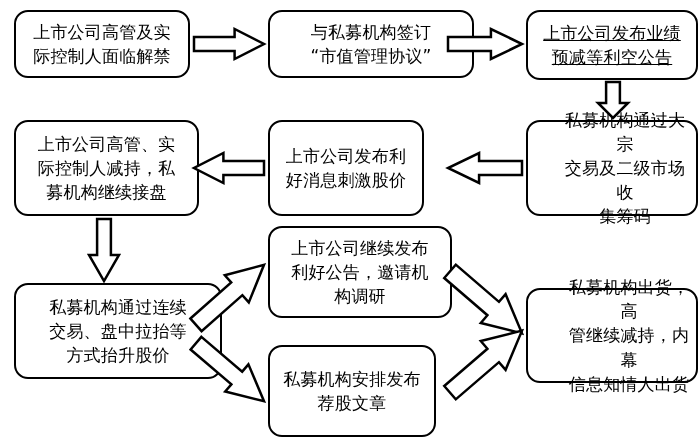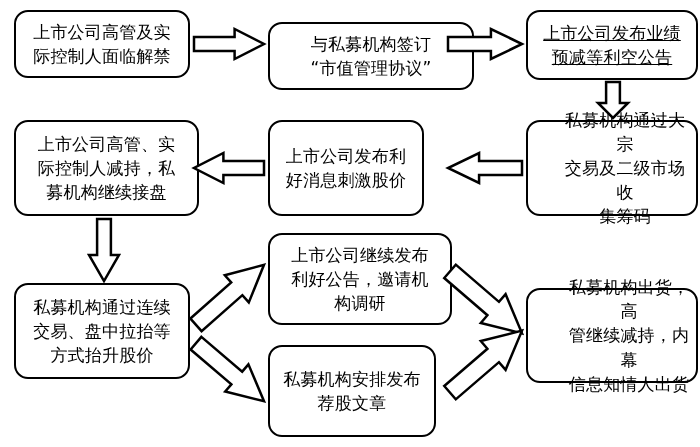--- a/index.html
+++ b/index.html
@@ -46,36 +46,36 @@
     display: block;
     overflow: visible;
   }
 </style>
 </head>
 <body>
 
 <div id="canvas">
     <div class="node" style="left: 8px; top: 10px; width: 176px; height: 68px;"><span class="node-label">上市公司高管及实
 际控制人面临解禁</span></div>
-    <div class="node" style="left: 262px; top: 22px; width: 206px; height: 68px;"><span class="node-label">与私募机构签订
+    <div class="node" style="left: 262px; top: 10px; width: 206px; height: 68px;"><span class="node-label">与私募机构签订
 “市值管理协议”</span></div>
     <div class="node" style="left: 520px; top: 10px; width: 172px; height: 70px; text-decoration: underline;"><span class="node-label">上市公司发布业绩
 预减等利空公告</span></div>
     <div class="node" style="left: 520px; top: 120px; width: 172px; height: 96px; padding-left: 32px;"><span class="node-label">私募机构通过大宗
 交易及二级市场收
 集筹码</span></div>
     <div class="node" style="left: 8px; top: 120px; width: 185px; height: 96px;"><span class="node-label">上市公司高管、实
 际控制人减持，私
 募机构继续接盘</span></div>
     <div class="node" style="left: 262px; top: 120px; width: 156px; height: 96px;"><span class="node-label">上市公司发布利
 好消息刺激股价</span></div>
-    <div class="node" style="left: 8px; top: 283px; width: 176px; height: 96px;"><span class="node-label">私募机构通过连续
+    <div class="node" style="left: 8px; top: 283px; width: 208px; height: 96px;"><span class="node-label">私募机构通过连续
 交易、盘中拉抬等
 方式抬升股价</span></div>
-    <div class="node" style="left: 262px; top: 233px; width: 184px; height: 92px;"><span class="node-label">上市公司继续发布
+    <div class="node" style="left: 262px; top: 226px; width: 184px; height: 92px;"><span class="node-label">上市公司继续发布
 利好公告，邀请机
 构调研</span></div>
     <div class="node" style="left: 262px; top: 345px; width: 168px; height: 92px;"><span class="node-label">私募机构安排发布
 荐股文章</span></div>
     <div class="node" style="left: 520px; top: 288px; width: 172px; height: 95px; padding-left: 40px;"><span class="node-label">私募机构出货，高
 管继续减持，内幕
 信息知情人出货</span></div>
     <div class="arrow" style="left: 188px; top: 29px; width: 70px; height: 30px;">
       <svg width="70" height="30" viewBox="0 0 70 30">
         <path d="M0.00,8.10 L40.60,8.10 L40.60,0.00 L70.00,15.00 L40.60,30.00 L40.60,21.90 L0.00,21.90 Z" fill="#ffffff" stroke="#000000" stroke-width="2.5" stroke-linejoin="miter"></path>

